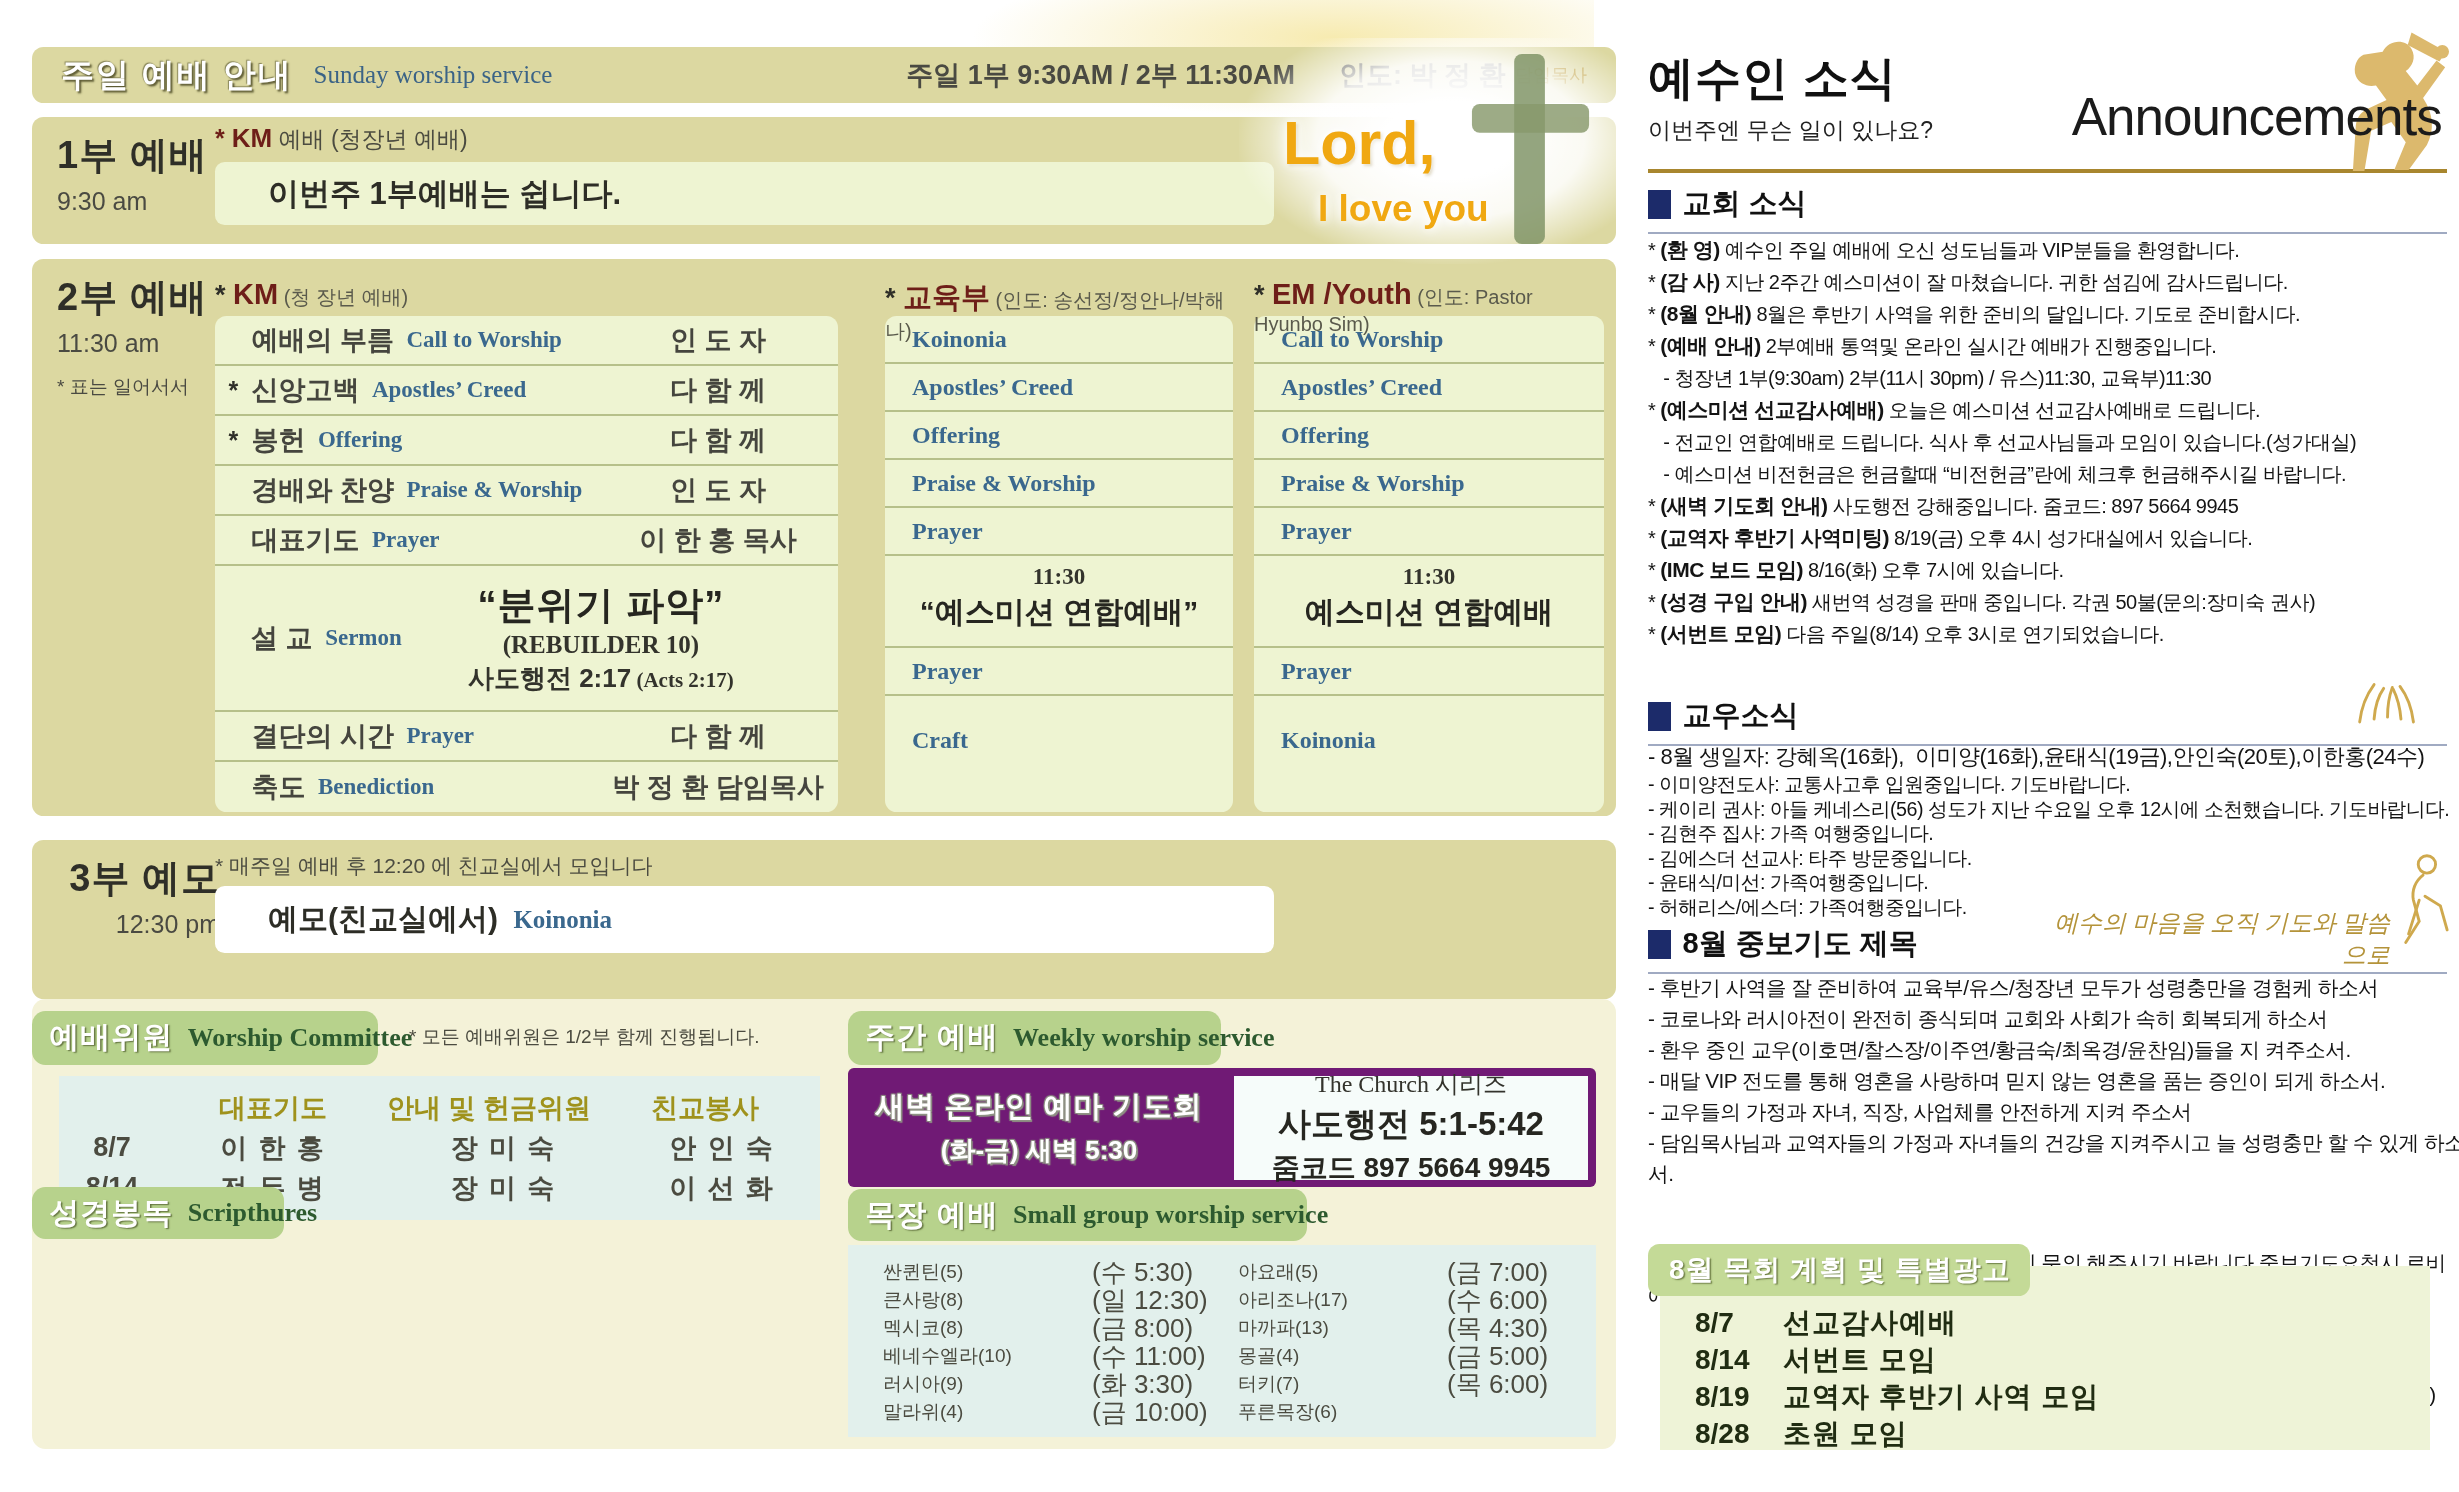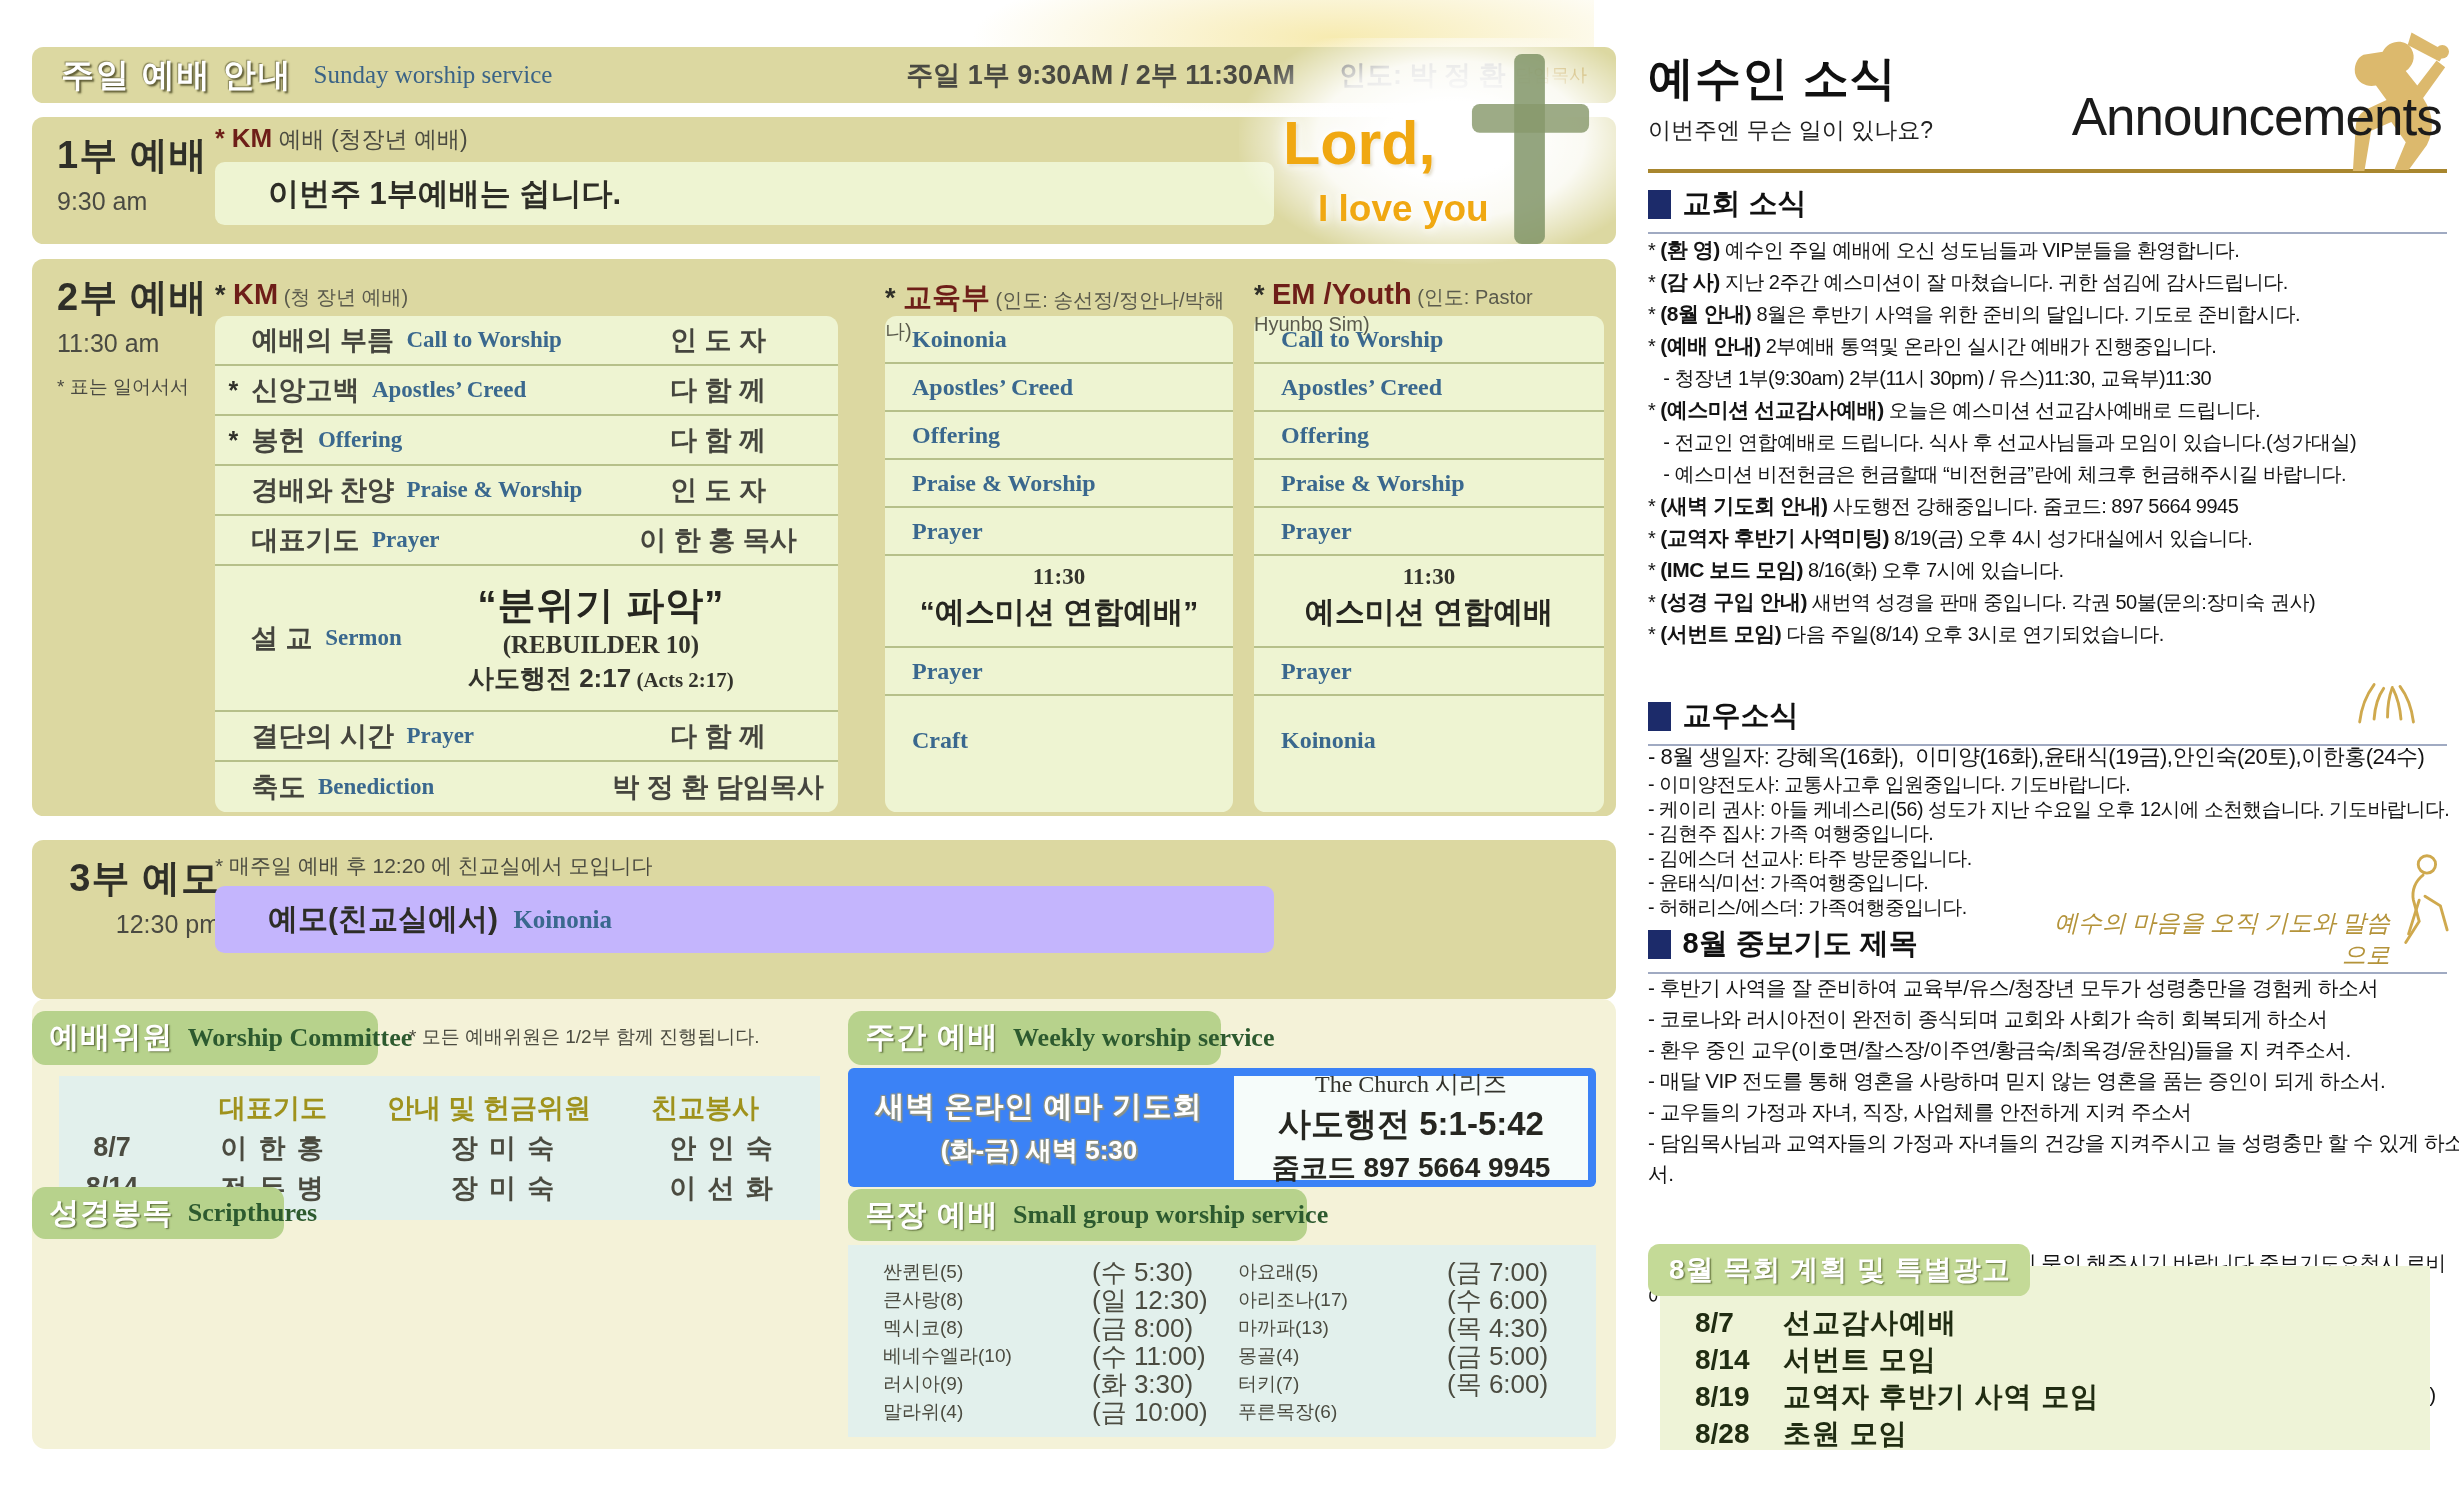--- a/index.html
+++ b/index.html
@@ -75,21 +75,21 @@
   .srow{display:flex;align-items:center;height:48px;border-bottom:2.9px solid #b6c08a;
     padding-left:27px;box-sizing:border-box;font-size:24px;font-weight:bold;color:#3a688e;
     font-family:"Liberation Serif","DejaVu Serif",serif;}
   .sspecial{height:92px;border-bottom:2.9px solid #b6c08a;text-align:center;box-sizing:border-box;padding-top:7.7px;}
   .sptime{font-size:23px;font-weight:bold;color:#33332c;font-family:"Liberation Serif",serif;}
   .sptitle{font-size:30px;font-weight:bold;color:#262620;margin-top:1.9px;}
   .tail .srow{border-bottom:2.9px solid #b6c08a;}
   .tail .srow:last-child{height:115px;border-bottom:none;align-items:flex-start;padding-top:31px;}
 
   .sec3 .note3{position:absolute;left:183px;top:11.5px;font-size:21px;color:#4b4b40;}
-  .greenbox3{position:absolute;left:183px;top:46px;width:1059px;height:67px;background:#c4b5fd;border-radius:9.6px;
+  .greenbox3{position:absolute;left:183px;top:46px;width:1059px;height:67px;background:#ffffff;border-radius:9.6px;
     display:flex;align-items:center;padding-left:53px;box-sizing:border-box;}
   .g3ko{font-size:30px;font-weight:bold;color:#2d2d26;}
   .g3en{margin-left:15.4px;font-size:25px;font-weight:bold;color:#3a688e;font-family:"Liberation Serif",serif;}
 
   
   .bottom{left:32px;top:999px;width:1584px;height:450px;background:#f4f2d8;border-radius:13.4px;}
   .pill{position:absolute;background:#b7d28c;border-radius:13.4px;display:flex;align-items:center;
     padding:0 17.3px;box-sizing:border-box;z-index:2;}
   .pill-ko{font-size:30px;font-weight:bold;color:#fff;letter-spacing:1px;
     text-shadow:1.4px 1.4px 1.4px rgba(90,105,55,.9);white-space:nowrap;}
@@ -102,21 +102,21 @@
   .crow{display:flex;height:40px;align-items:center;}
   .crow.chd{padding-left:106px;}
   .ccell{text-align:center;font-size:27px;font-weight:bold;}
   .chcell{color:#9f921c;}
   .c1{width:216px;}.c2{width:245px;}.c3{width:192px;}
   .cdate{width:106px;text-align:center;font-size:27px;font-weight:bold;color:#4b4b40;}
   .bcell{color:#4b4b40;letter-spacing:1.9px;}
   .p-scripture{left:0;top:188px;width:252px;height:52px;}
 
   .p-weekly{left:816px;top:11.5px;width:373px;height:54px;}
-  .wbox{position:absolute;left:816px;top:69px;width:748px;height:119px;background:#3b82f6;border-radius:5.8px;}
+  .wbox{position:absolute;left:816px;top:69px;width:748px;height:119px;background:#701a75;border-radius:5.8px;}
   .wleft{position:absolute;left:0;top:0;width:382px;height:100%;display:flex;flex-direction:column;
     justify-content:center;align-items:center;}
   .wname{font-size:29px;font-weight:bold;color:#fff;letter-spacing:1px;
     text-shadow:1.9px 1.9px 1px #8f9384,-1px -1px 1px #8f9384,1px -1px 1px #8f9384,-1px 1px 1px #8f9384;}
   .wtime{margin-top:5.8px;font-size:26px;font-weight:bold;color:#fff;
     text-shadow:1.9px 1.9px 1px #8f9384,-1px -1px 1px #8f9384,1px -1px 1px #8f9384,-1px 1px 1px #8f9384;}
   .wright{position:absolute;left:386px;top:7.7px;width:354px;height:104px;background:#f6fcfa;
     display:flex;flex-direction:column;justify-content:center;align-items:center;}
   .wseries{font-size:24px;color:#33332c;font-family:"Liberation Serif",serif;}
   .wpassage{font-size:33px;font-weight:bold;color:#262620;margin-top:1.9px;}

